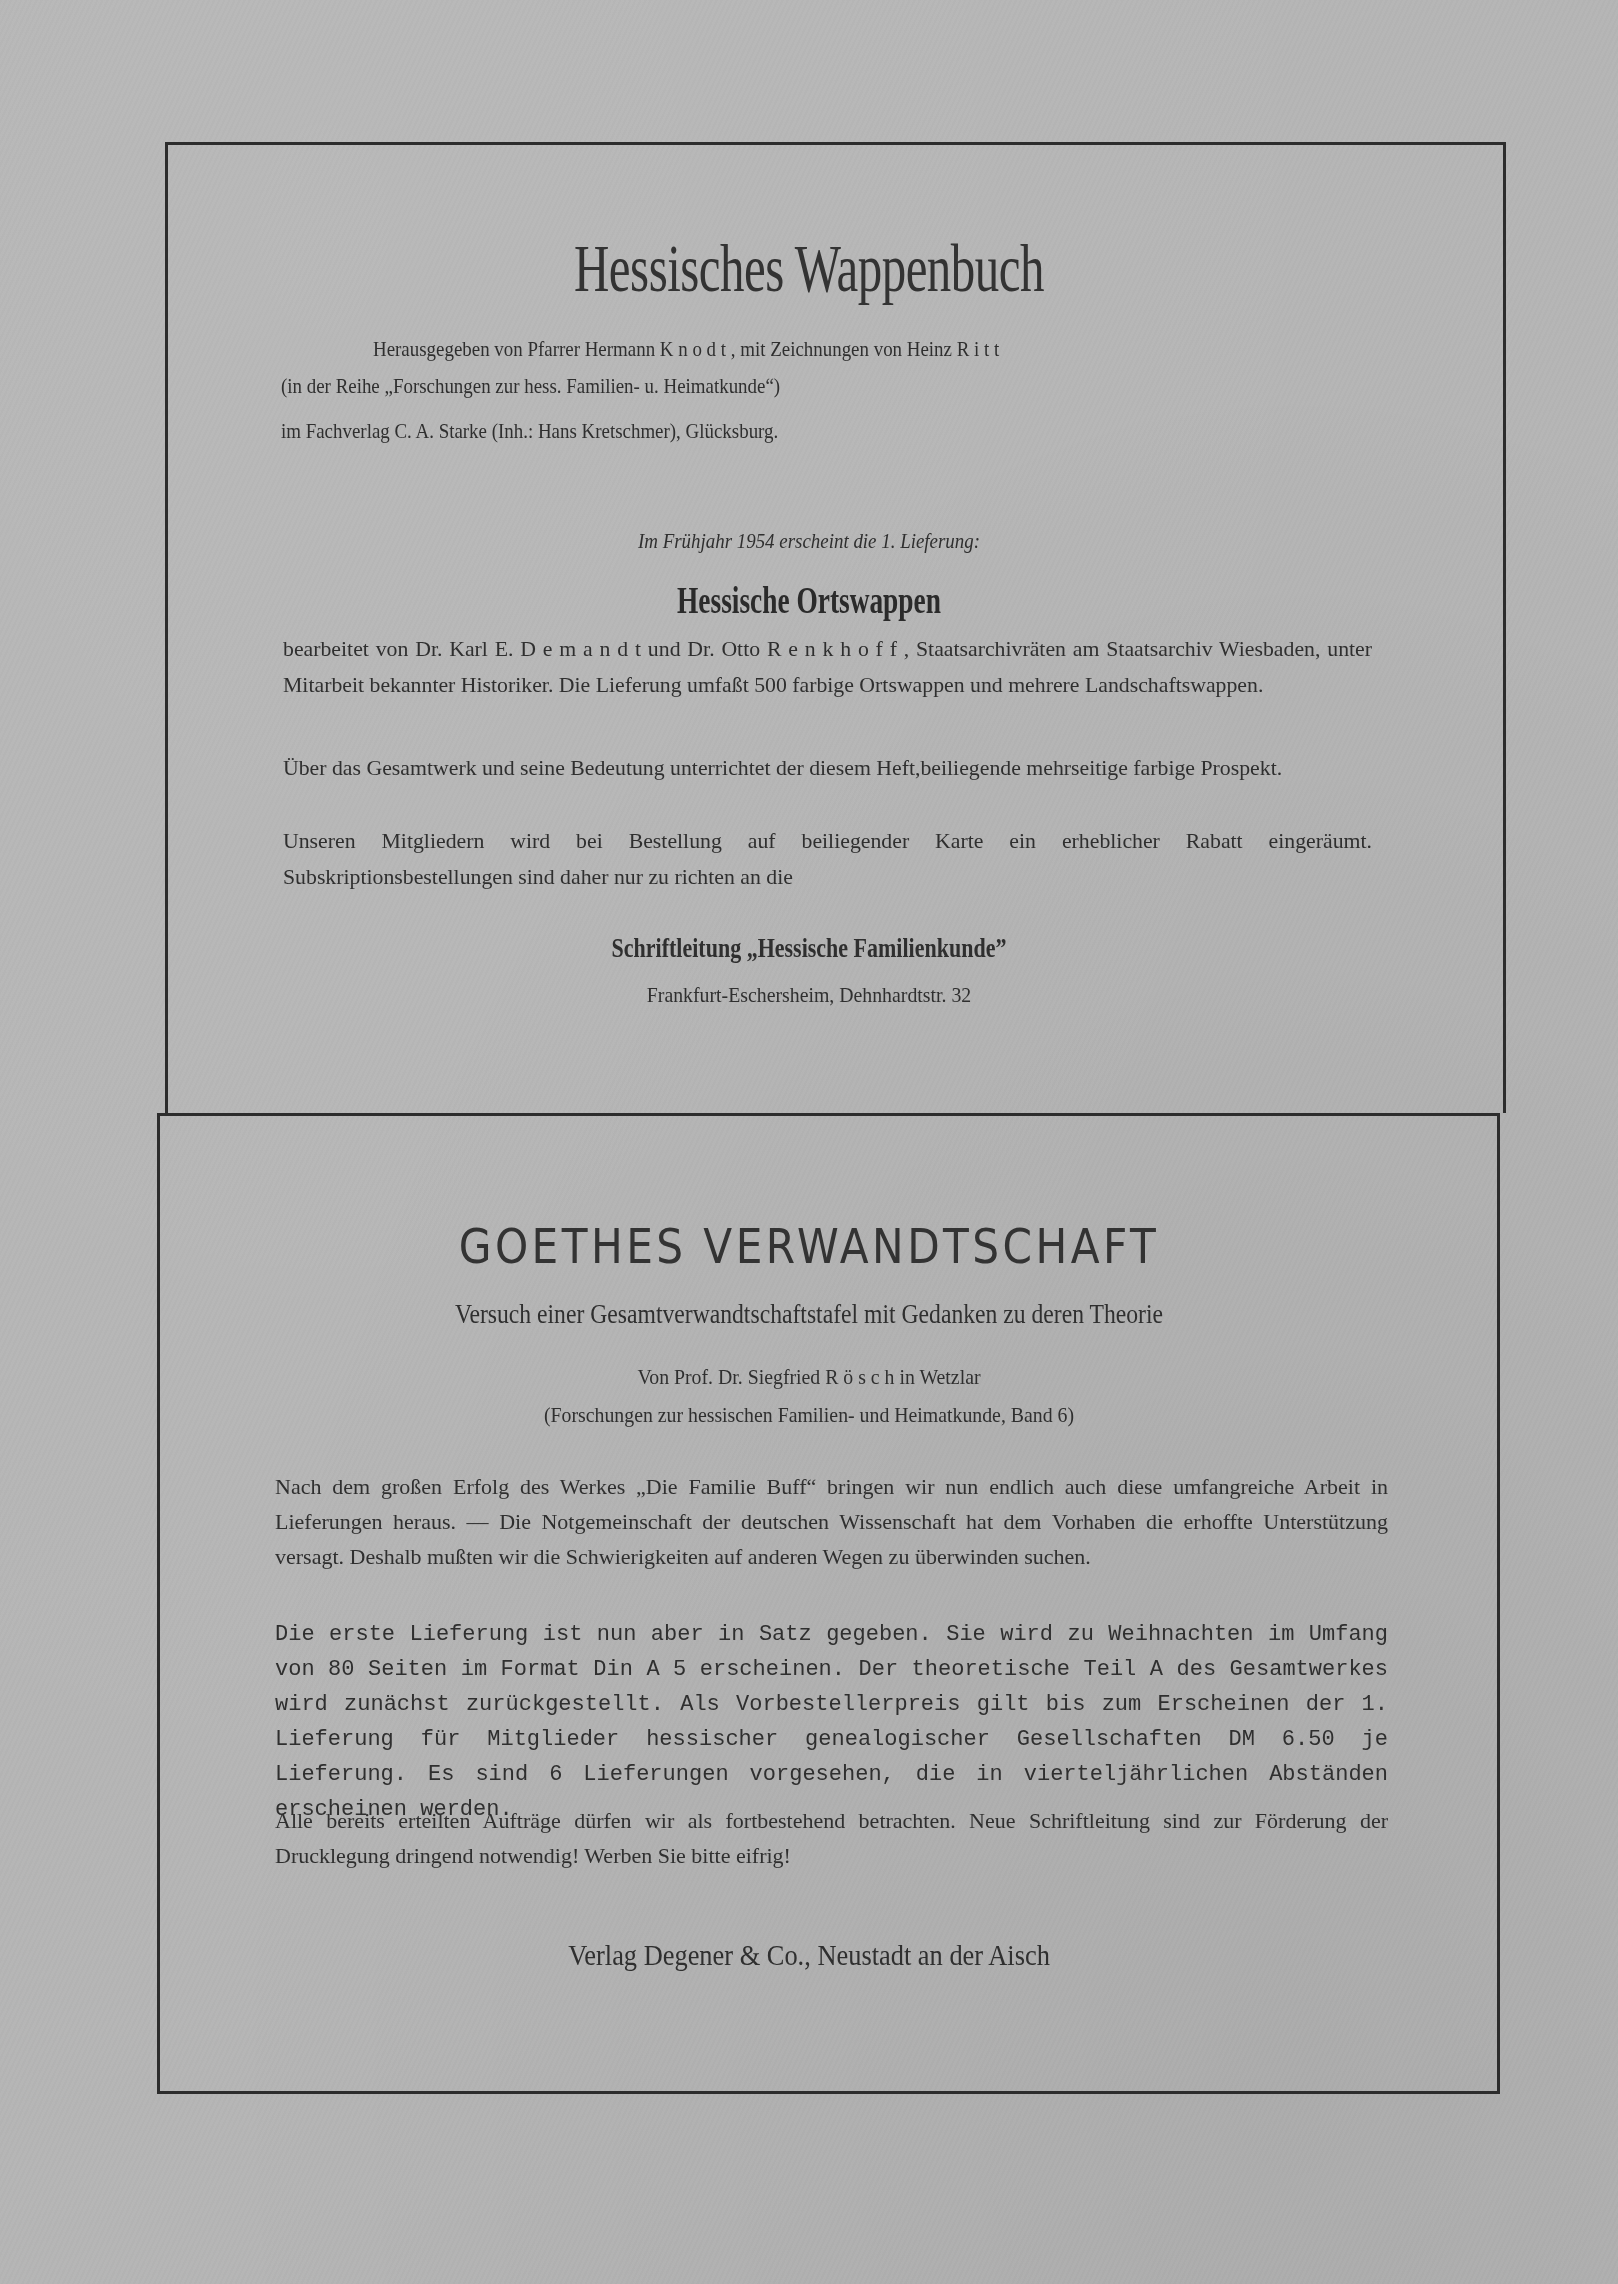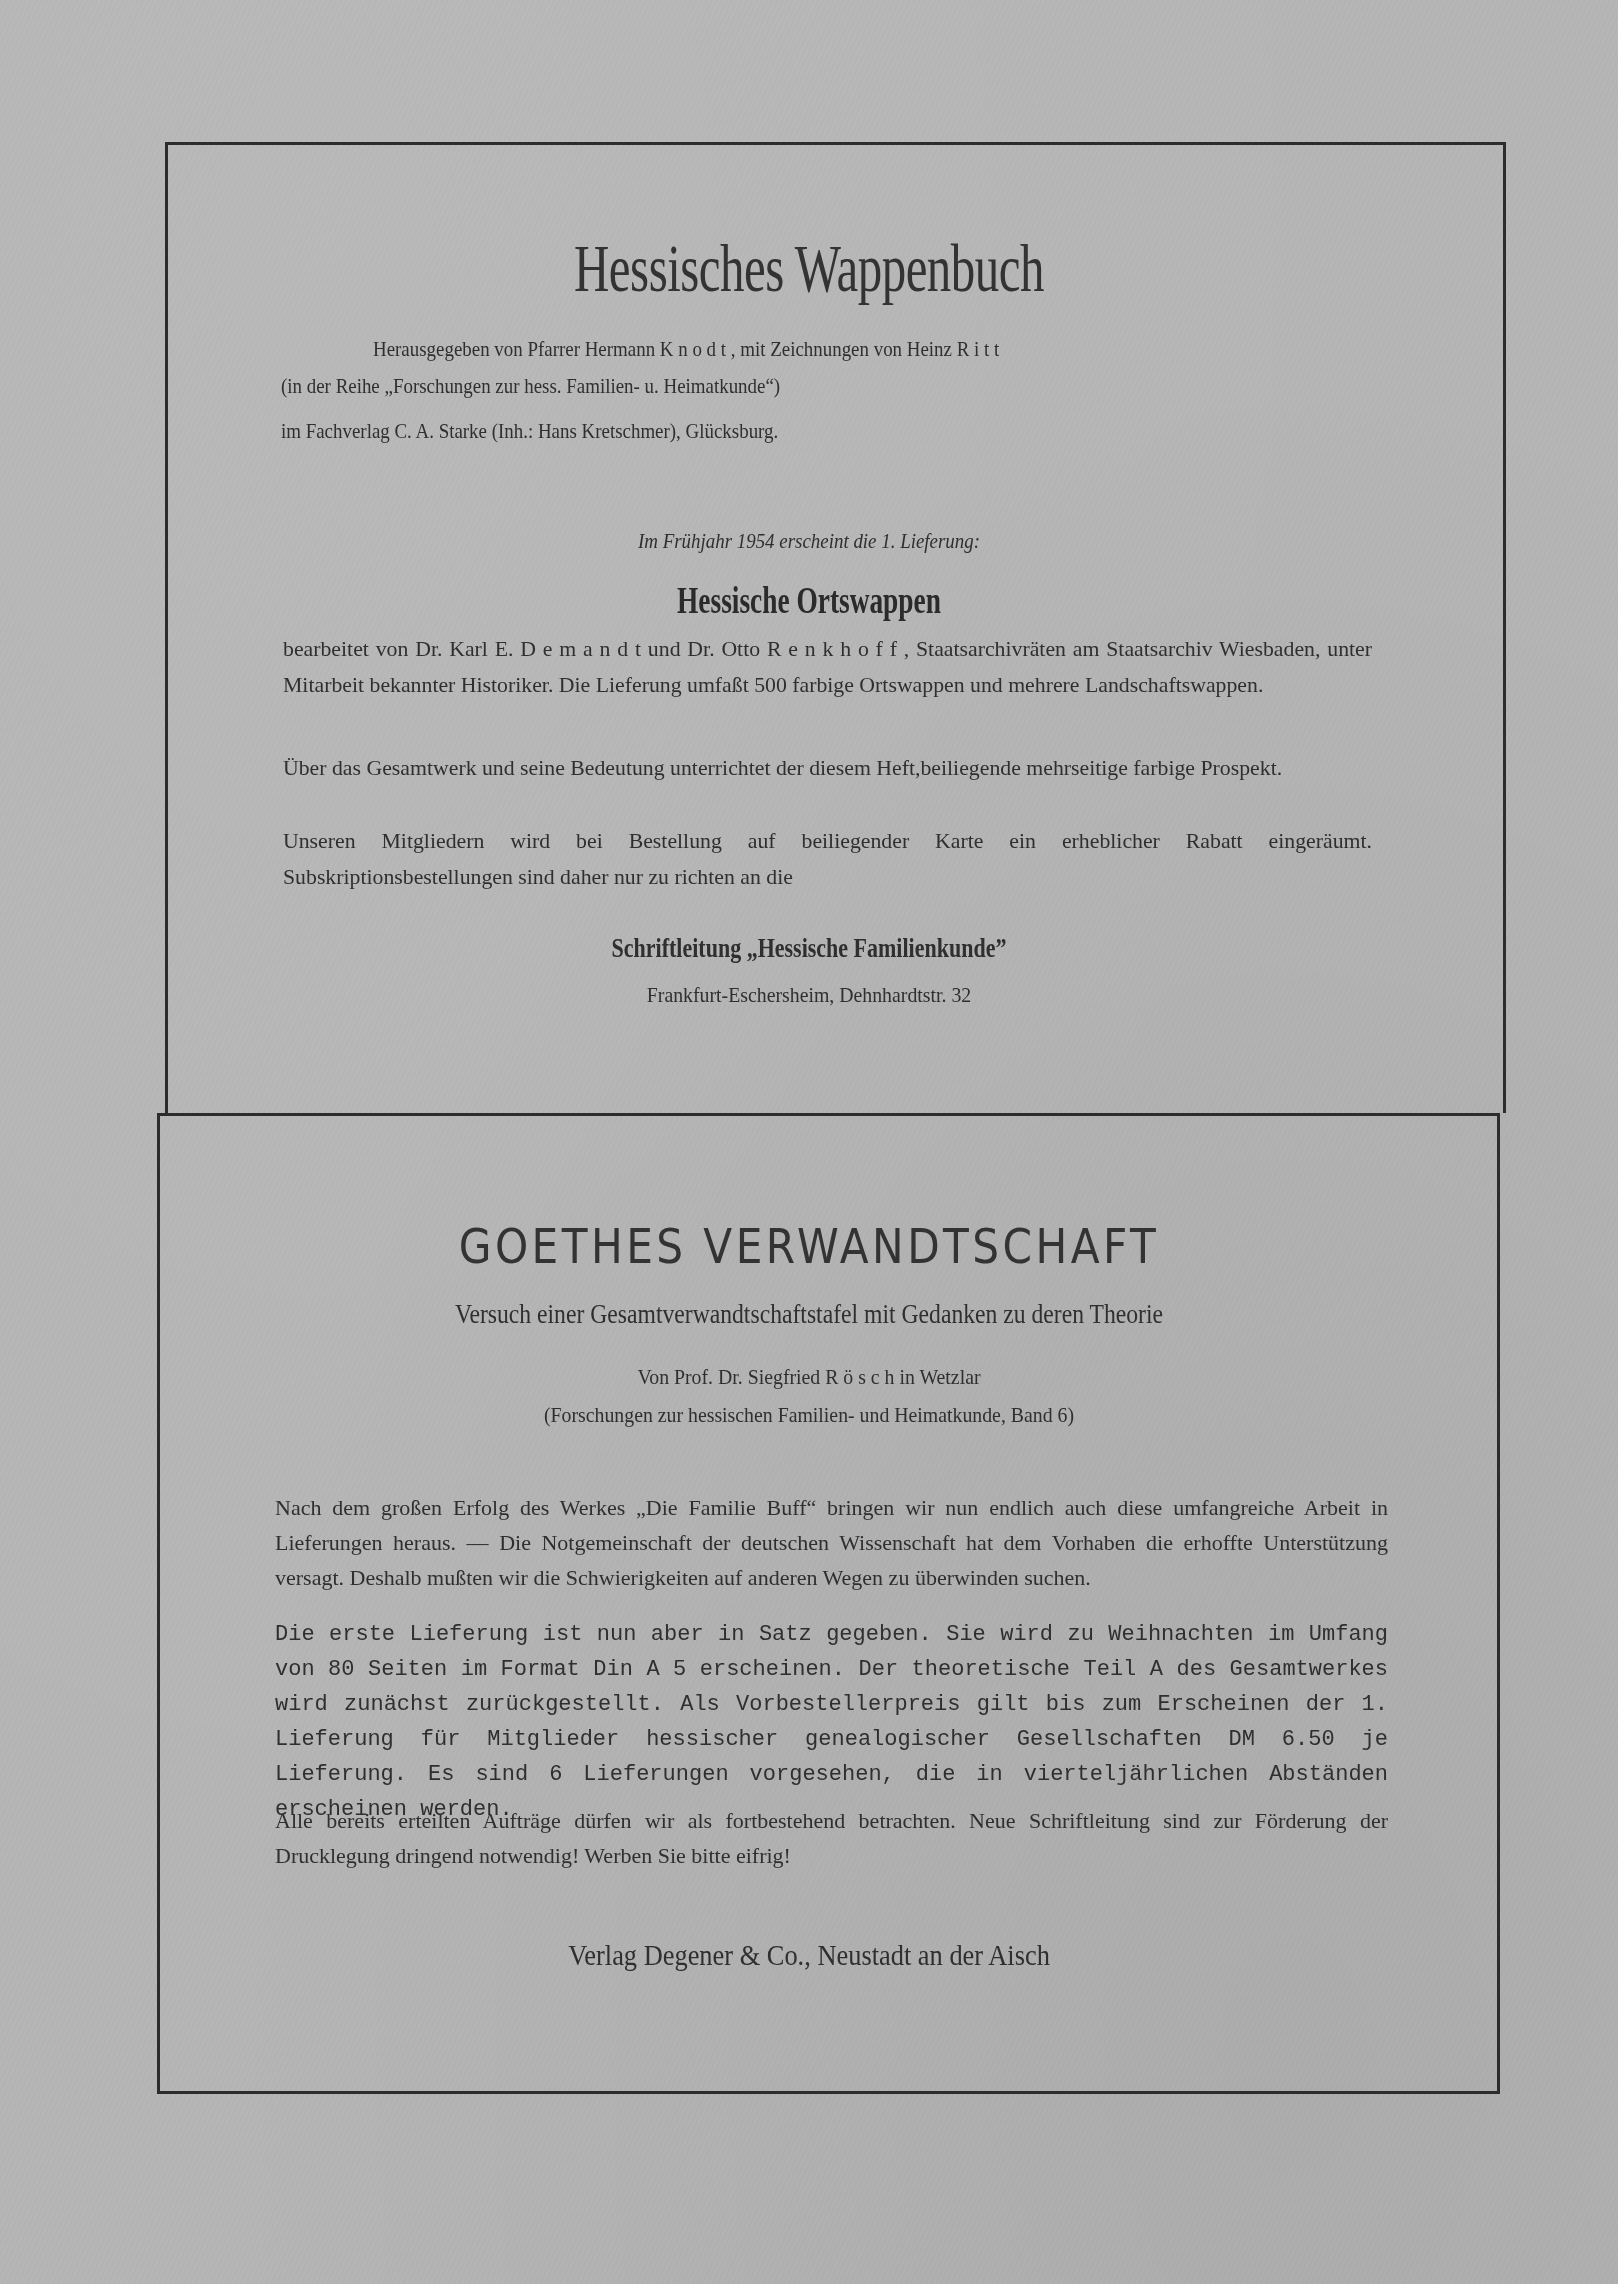--- a/index.html
+++ b/index.html
@@ -56,21 +56,21 @@
   .title-3 {
     top: 1218px; font-size: 48px; letter-spacing: 3.9px;
     font-family: "DejaVu Sans", "Liberation Sans", sans-serif; font-weight: normal;
     transform: scaleX(0.88); color: #333;
   }
   .subtitle-3 { top: 1298px; font-size: 27.5px; transform: scaleX(0.86); }
   .byline { top: 1364px; font-size: 22px; transform: scaleX(0.9); }
   .series { top: 1402px; font-size: 22px; transform: scaleX(0.9); }
 
   .para-g { left: 275px; width: 1113px; font-size: 22px; line-height: 35px; text-align: justify; }
-  .para-d { top: 1469px; margin-top: 21px; }
+  .para-d { top: 1469px; }
   .para-e { top: 1617px; font-family: Liberation Mono, monospace; }
   .para-f { top: 1803px; }
 
   .publisher { top: 1938px; font-size: 30px; transform: scaleX(0.88); }
 </style>
 </head>
 <body>
 
 <div class="grain"></div>
 

